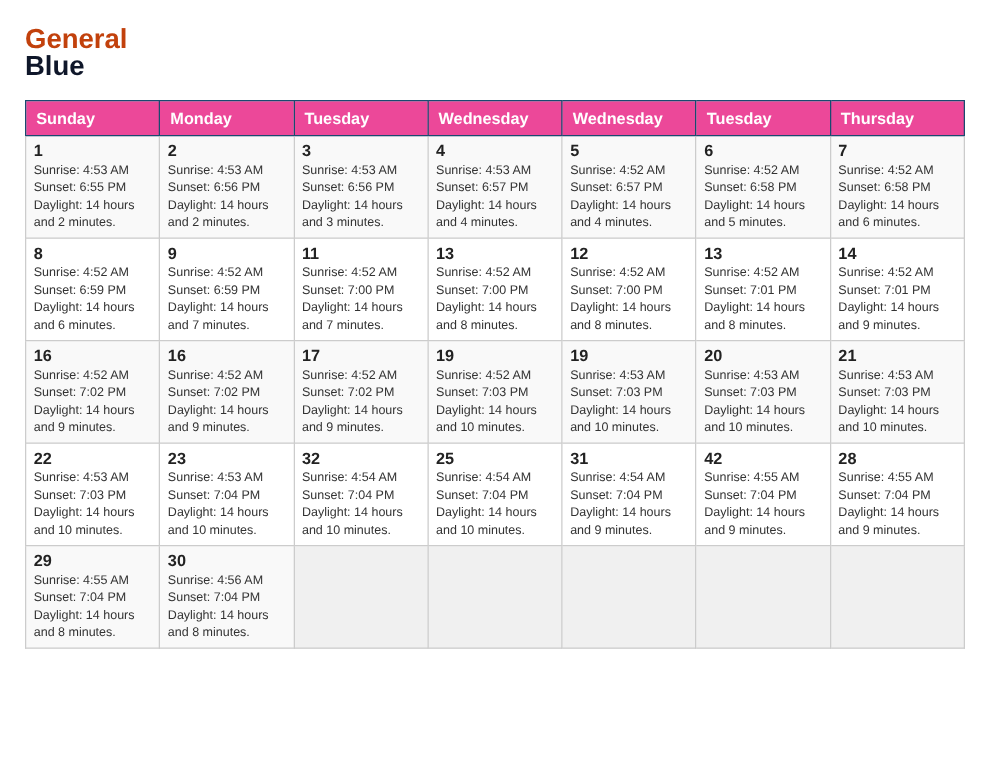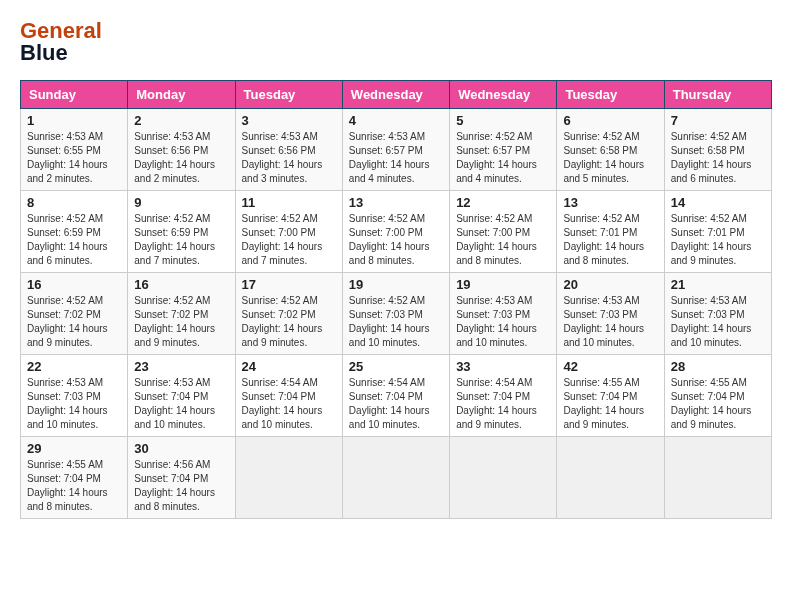--- a/index.html
+++ b/index.html
@@ -207,29 +207,29 @@
       <tr>
         <td>
           <span class="day-number">22</span>
 <div class="day-info">Sunrise: 4:53 AM<br>Sunset: 7:03 PM<br>Daylight: 14 hours and 10 minutes.</div>
         </td>
         <td>
           <span class="day-number">23</span>
 <div class="day-info">Sunrise: 4:53 AM<br>Sunset: 7:04 PM<br>Daylight: 14 hours and 10 minutes.</div>
         </td>
         <td>
-          <span class="day-number">24</span>
+          <span class="day-number">32</span>
 <div class="day-info">Sunrise: 4:54 AM<br>Sunset: 7:04 PM<br>Daylight: 14 hours and 10 minutes.</div>
         </td>
         <td>
           <span class="day-number">25</span>
 <div class="day-info">Sunrise: 4:54 AM<br>Sunset: 7:04 PM<br>Daylight: 14 hours and 10 minutes.</div>
         </td>
         <td>
-          <span class="day-number">33</span>
+          <span class="day-number">31</span>
 <div class="day-info">Sunrise: 4:54 AM<br>Sunset: 7:04 PM<br>Daylight: 14 hours and 9 minutes.</div>
         </td>
         <td>
           <span class="day-number">42</span>
 <div class="day-info">Sunrise: 4:55 AM<br>Sunset: 7:04 PM<br>Daylight: 14 hours and 9 minutes.</div>
         </td>
         <td>
           <span class="day-number">28</span>
 <div class="day-info">Sunrise: 4:55 AM<br>Sunset: 7:04 PM<br>Daylight: 14 hours and 9 minutes.</div>
         </td>

